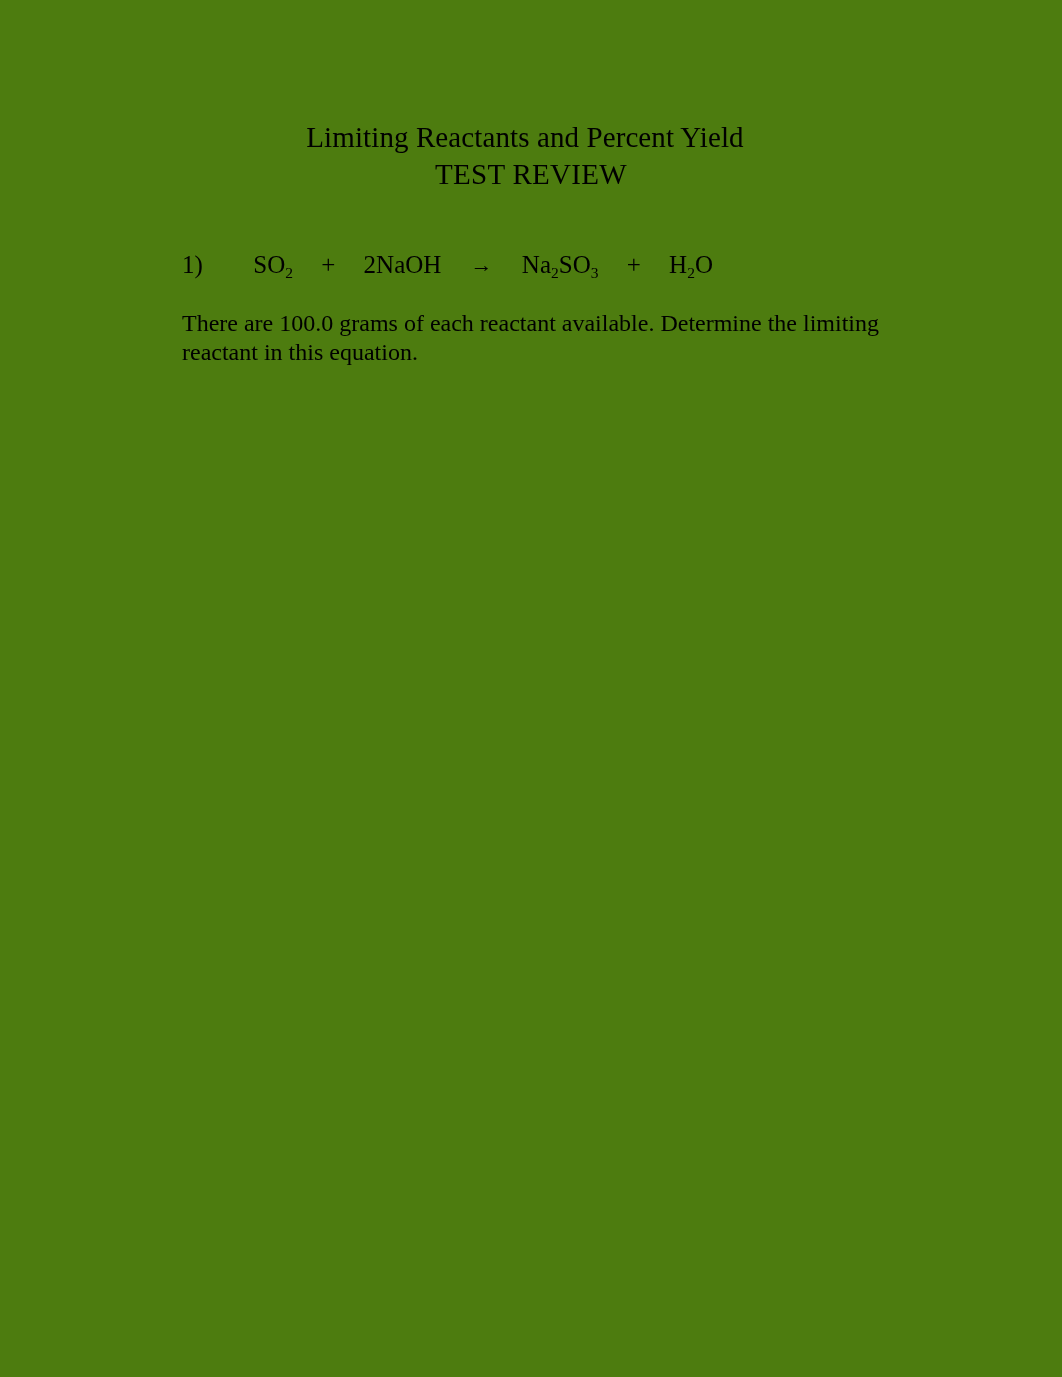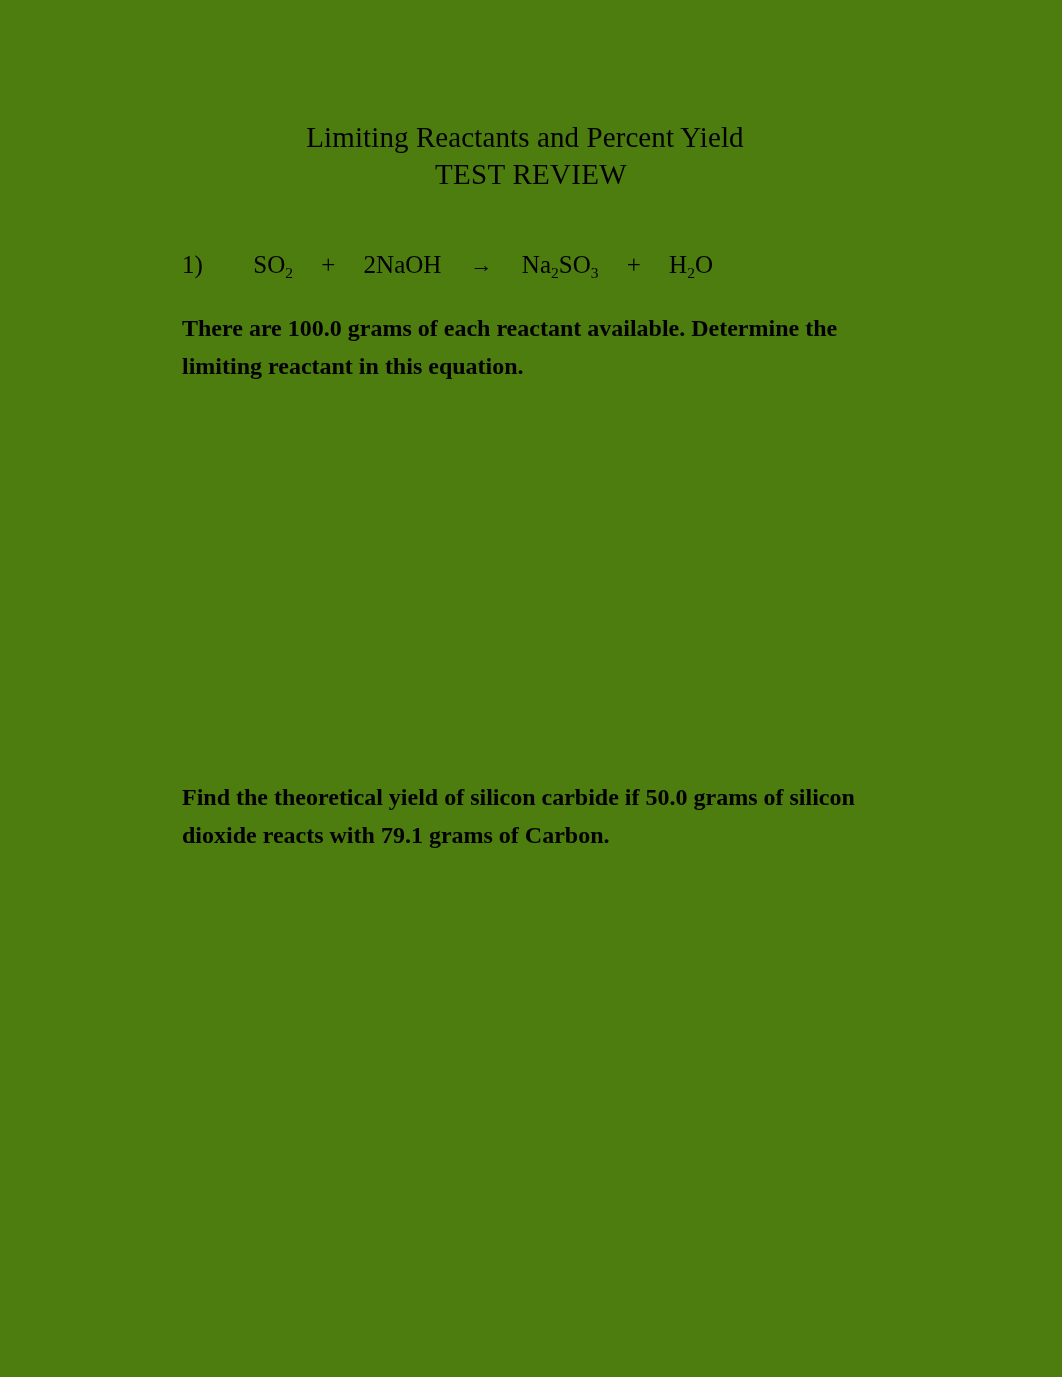--- a/index.html
+++ b/index.html
@@ -90,25 +90,24 @@
     position: relative;
     top: -1px;
   }
   sub {
     font-size: 0.62em;
     line-height: 0;
     vertical-align: -0.32em;
   }
   .prompt {
     font-size: 24px;
-    line-height: 38px;
+    line-height: 29px;
     margin-top: 26px;
     width: 740px;
     text-align: left;
-    font-weight: bold;
   }
   .prompt-2 { width: 745px; }
   .workspace {
     width: 100%;
   }
 </style>
 </head>
 <body>
 
 <div class="page">
@@ -129,18 +128,17 @@
         <span class="eq-arrow">→</span>
         <span class="eq-term"><span>Na</span><sub>2</sub><span>SO</span><sub>3</sub></span>
         <span class="eq-op">+</span>
         <span class="eq-term"><span>H</span><sub>2</sub><span>O</span></span>
       </div>
       <div class="prompt">There are 100.0 grams of each reactant available.  Determine the limiting reactant in this equation.</div>
       <div class="workspace" style="height:360px"></div>
     </div>
 
     <div class="problem problem-2">
-      <div class="prompt prompt-2">Find the theoretical yield of silicon carbide if 50.0 grams of silicon dioxide reacts with 79.1 grams of Carbon.</div>
       <div class="workspace" style="height:420px"></div>
     </div>
 
   </div>
 </div>
 
 </body></html>

